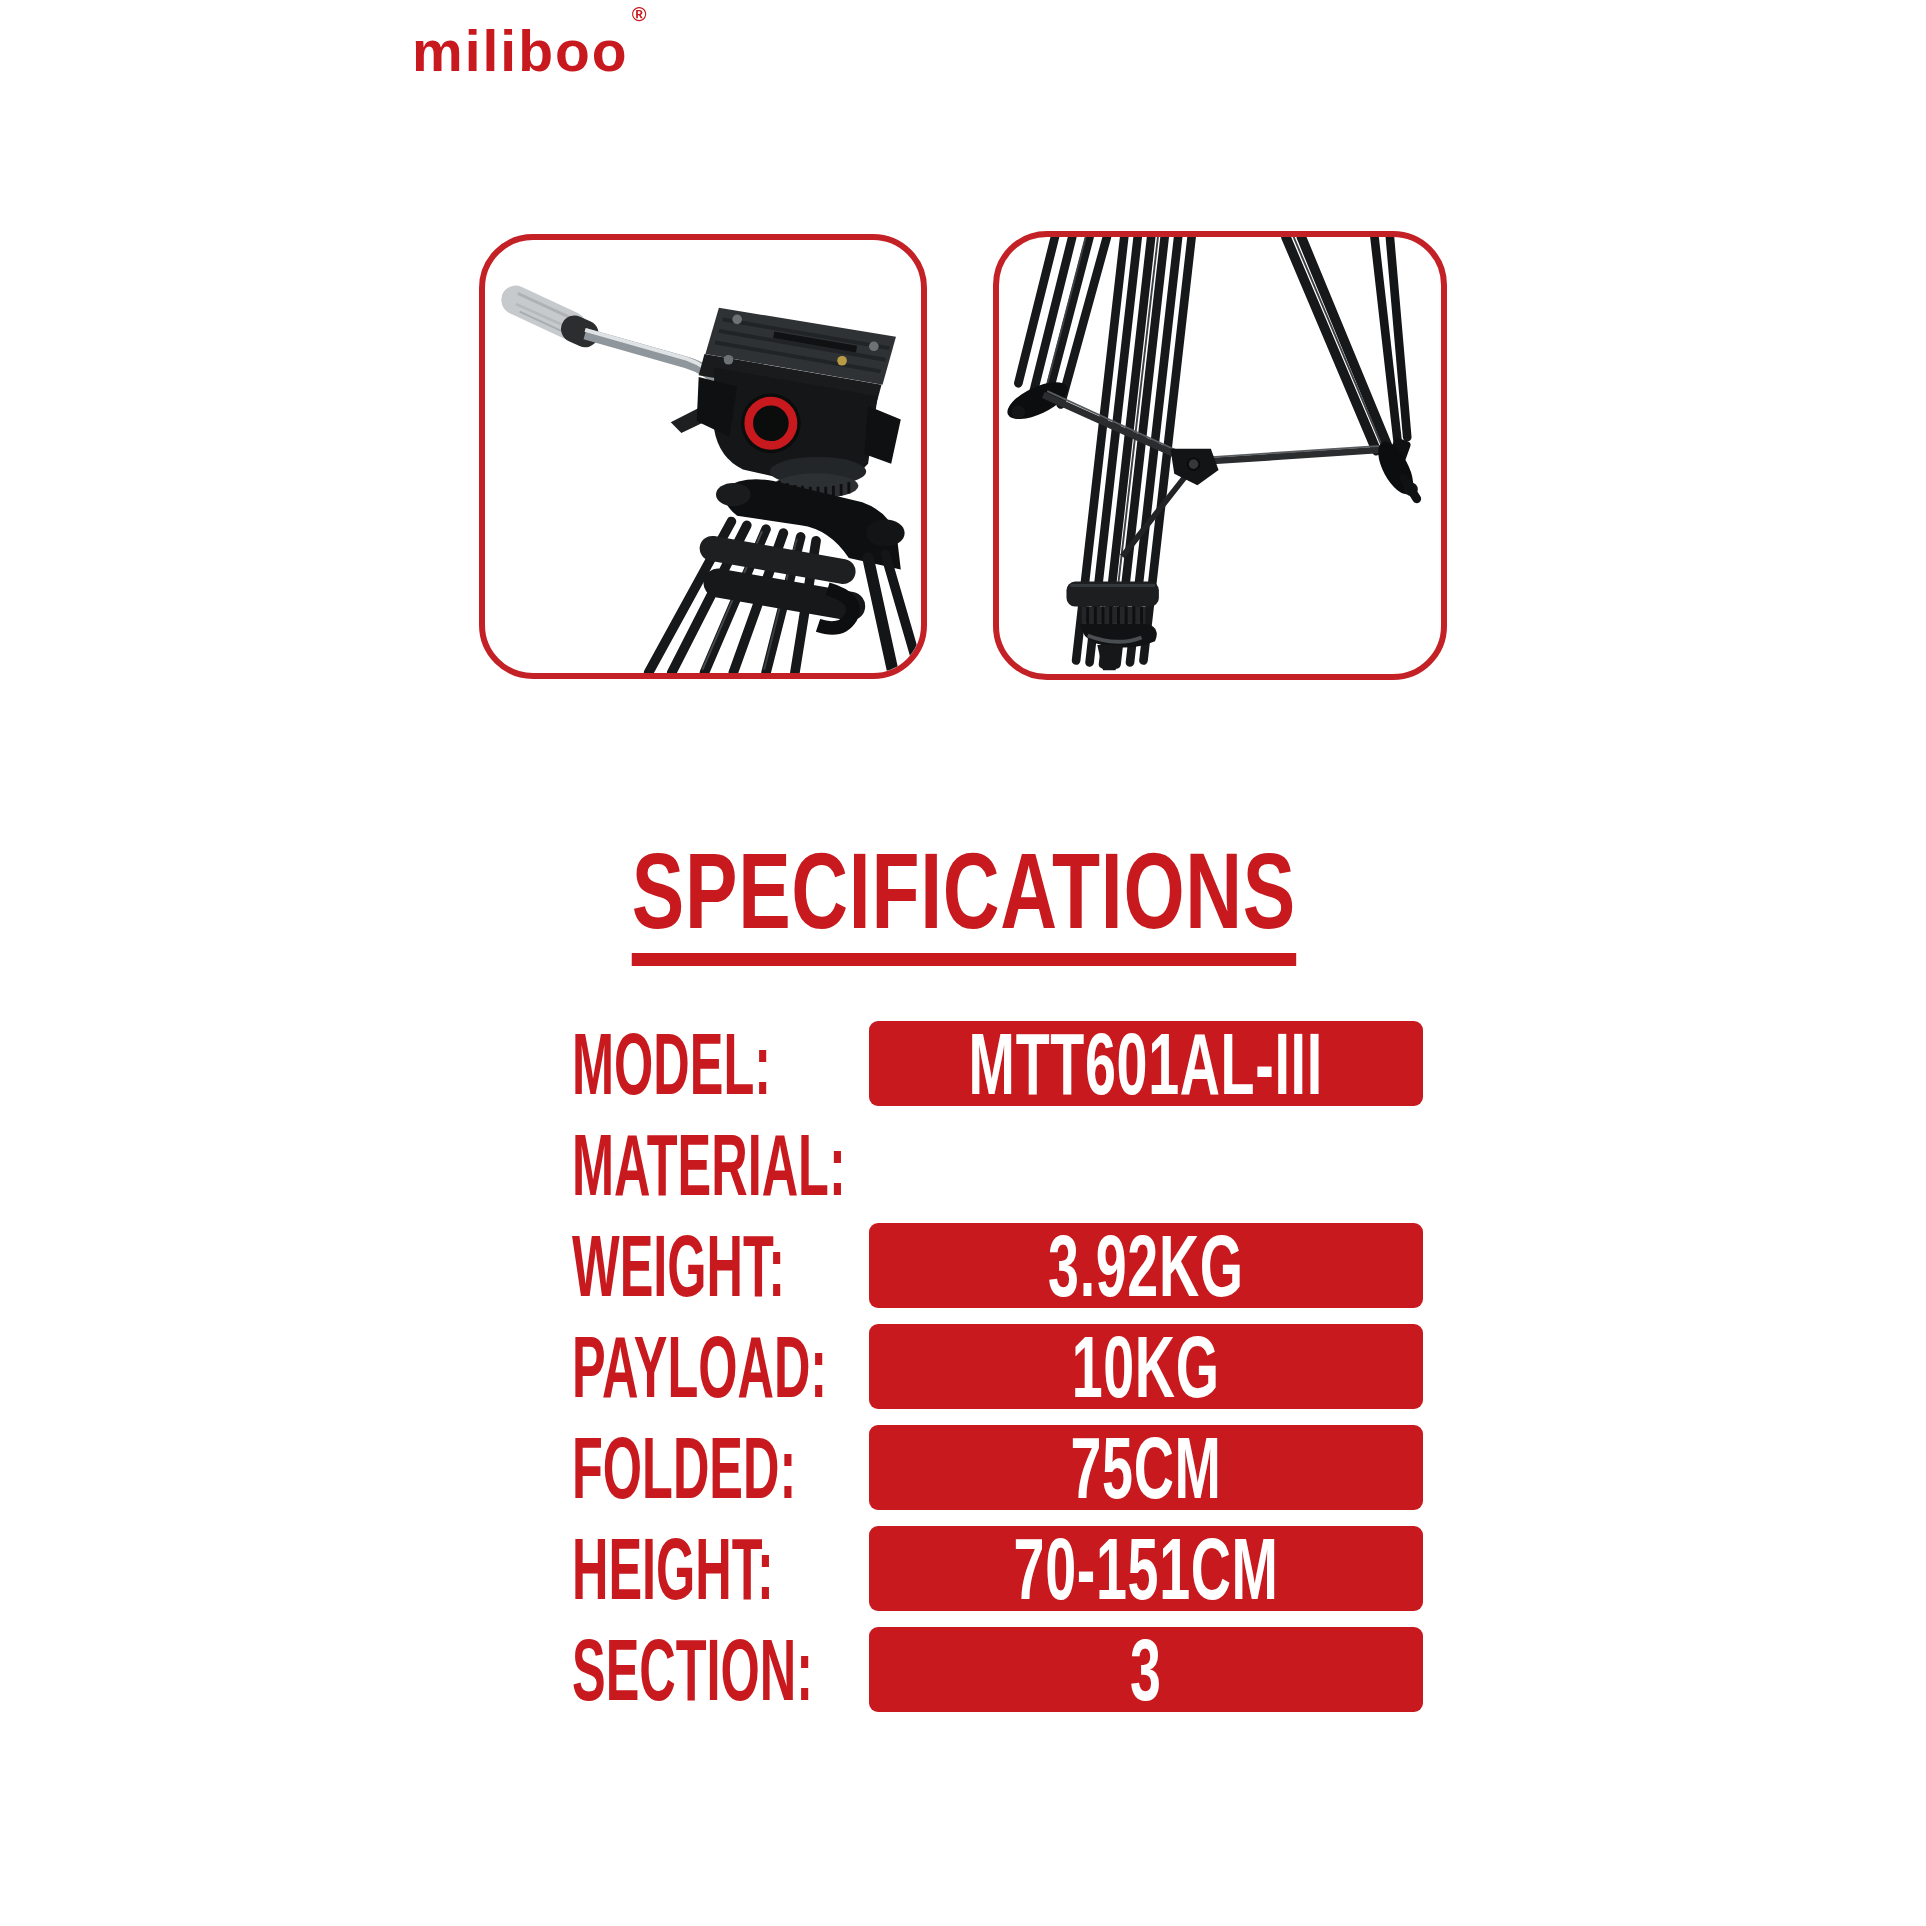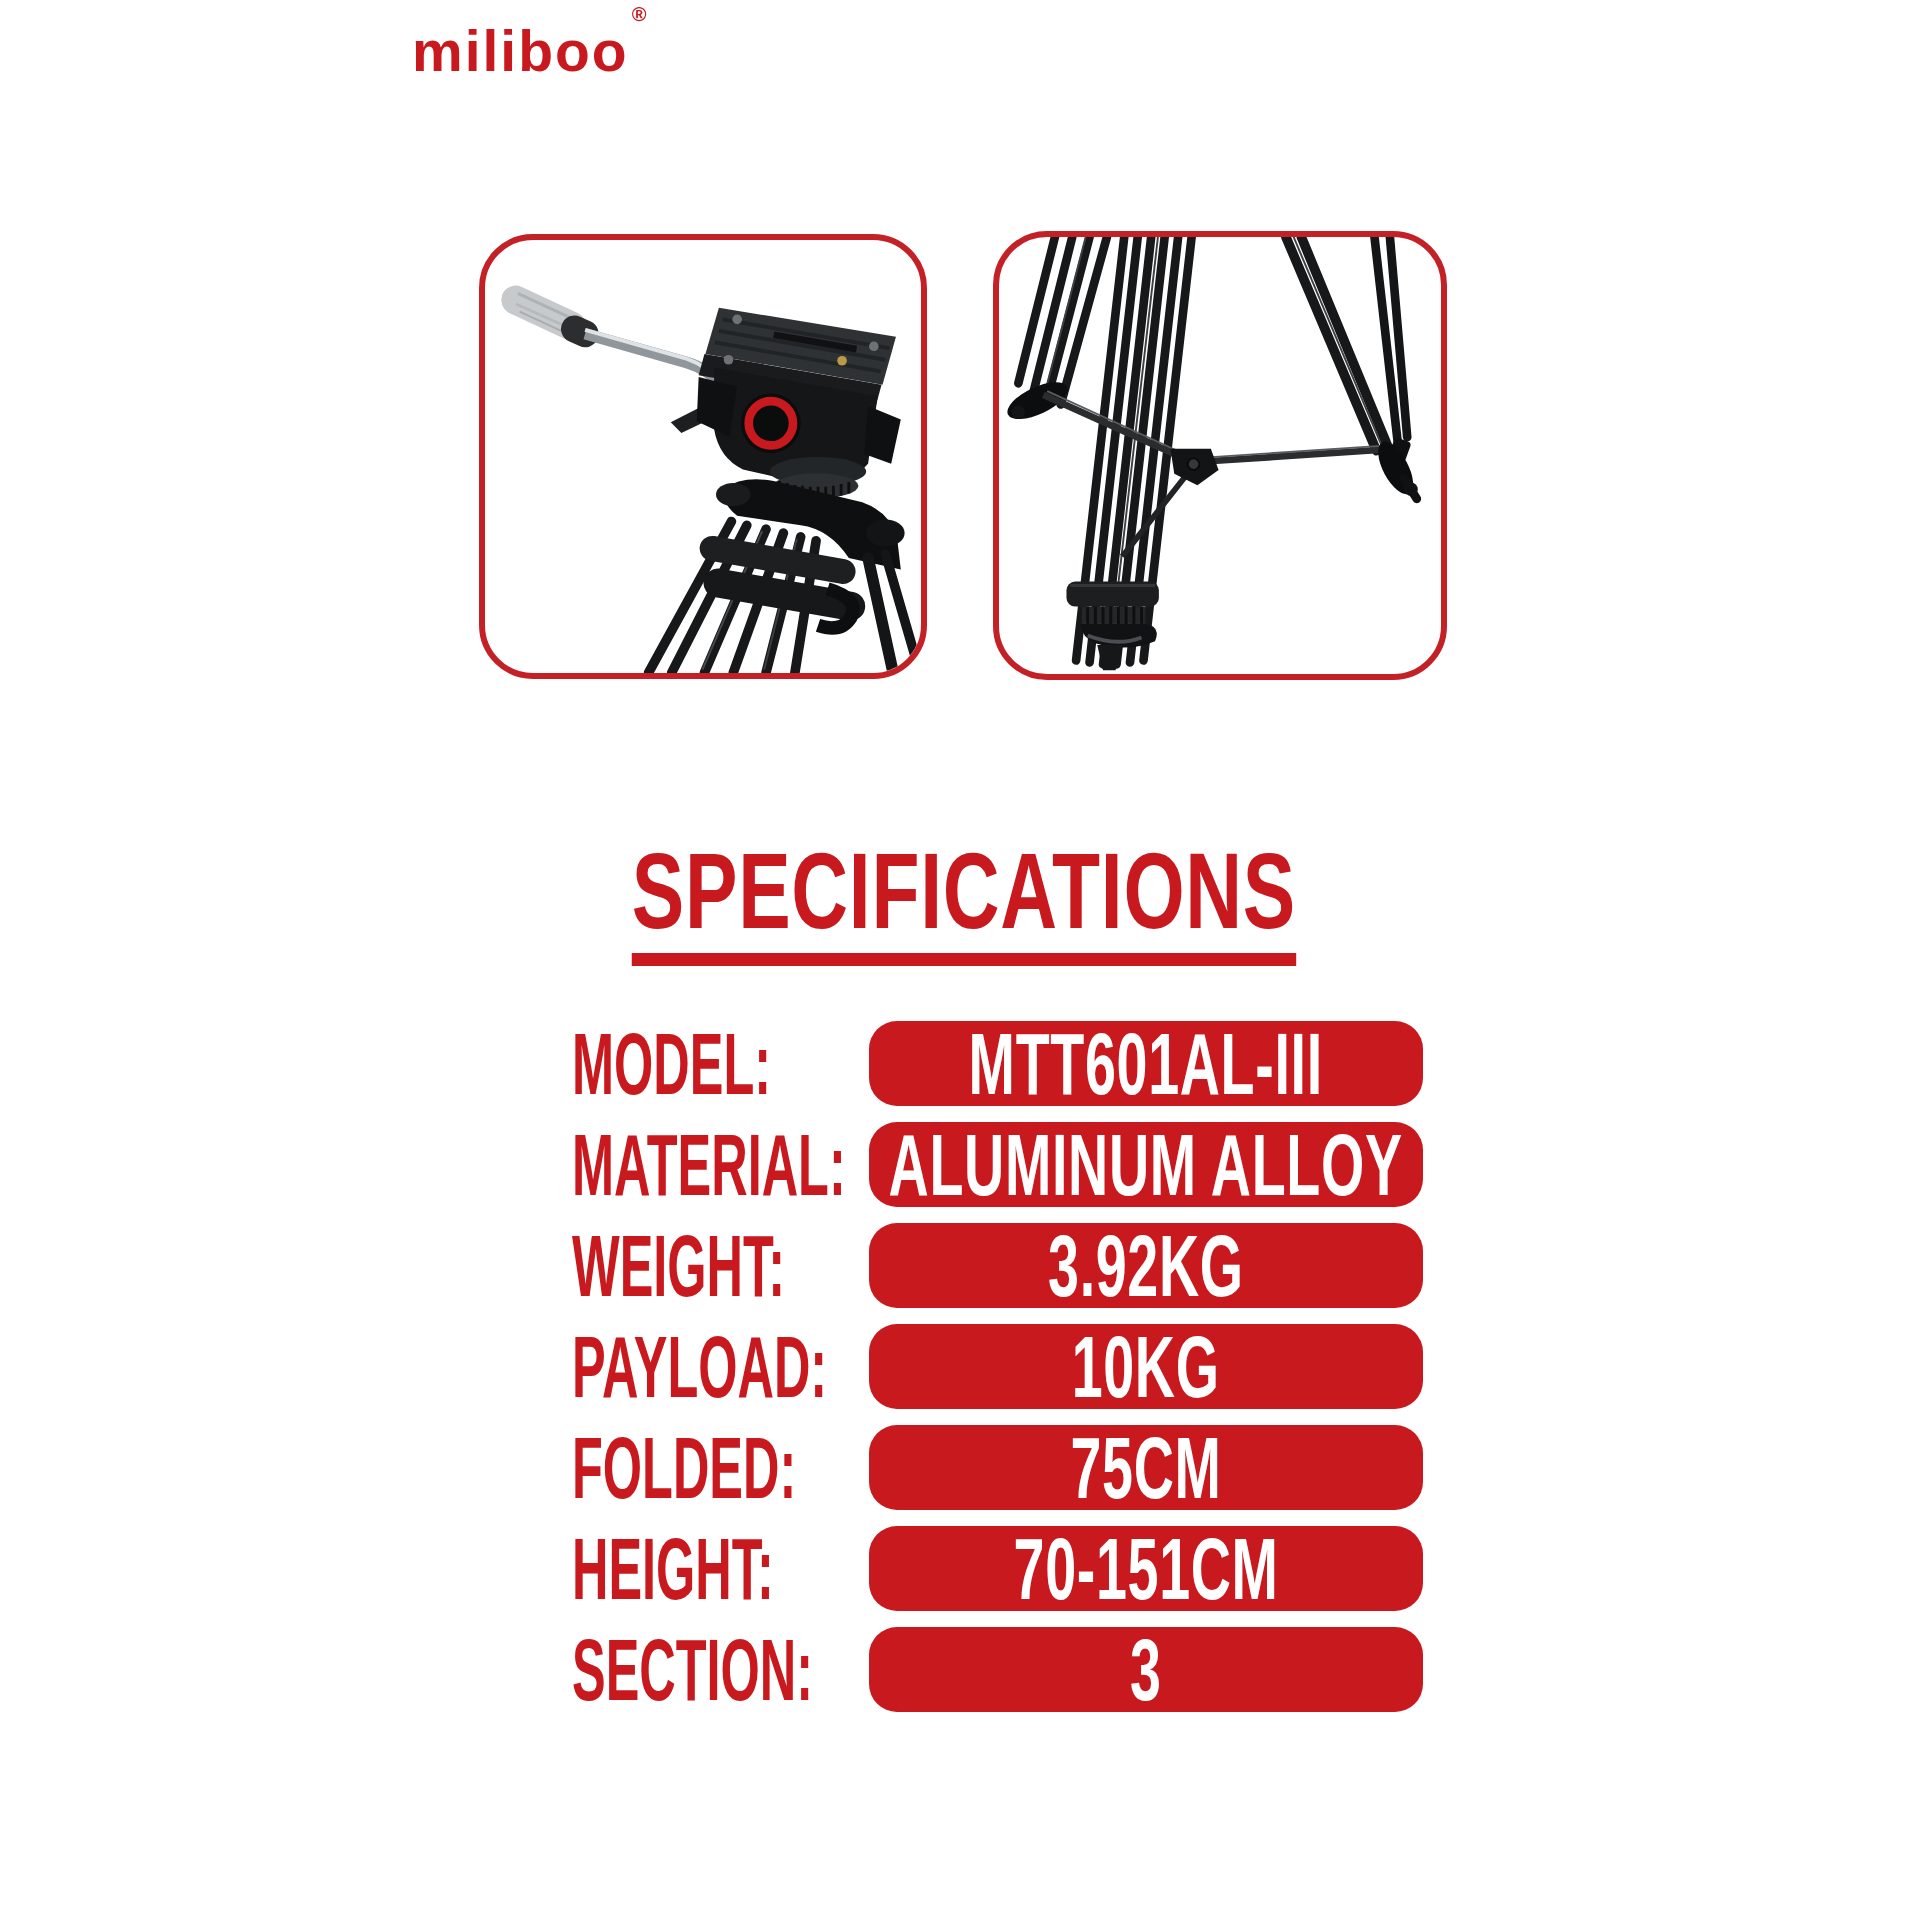--- a/index.html
+++ b/index.html
@@ -44,21 +44,21 @@
   .specs{position:absolute;left:540px;top:1021px;}
   .spec-row{display:flex;align-items:center;height:85px;margin-bottom:16px;margin-left:32px;}
   .spec-label{
     width:297px;color:var(--red);font-weight:700;font-size:87px;line-height:1;
   }
   .spec-label .cl{
     display:inline-block;transform:scaleX(0.58);transform-origin:left center;
     white-space:nowrap;
   }
   .spec-pill{
-    width:554px;height:85px;background:var(--red);border-radius:28px;
+    width:554px;height:85px;background:var(--red);border-radius:9px;
     display:flex;align-items:center;justify-content:center;
     color:var(--pill-text);font-weight:700;font-size:87px;line-height:1;
   }
   .spec-pill .cv{
     display:inline-block;transform:scaleX(0.64);transform-origin:center center;
     white-space:nowrap;letter-spacing:1px;
   }
 </style>
 </head>
 <body>
@@ -218,23 +218,20 @@
   <div class="specs">
     <div class="spec-row">
       <div class="spec-label"><span class="cl">MODEL:</span></div>
       <div class="spec-pill">
           <span class="cv">MTT601AL-III</span>
         </div>
     </div>
 
     <div class="spec-row">
       <div class="spec-label"><span class="cl">MATERIAL:</span></div>
-      <div class="spec-pill">
-          <span class="cv">ALUMINUM ALLOY</span>
-        </div>
     </div>
 
     <div class="spec-row">
       <div class="spec-label"><span class="cl">WEIGHT:</span></div>
       <div class="spec-pill">
           <span class="cv">3.92KG</span>
         </div>
     </div>
 
     <div class="spec-row">

